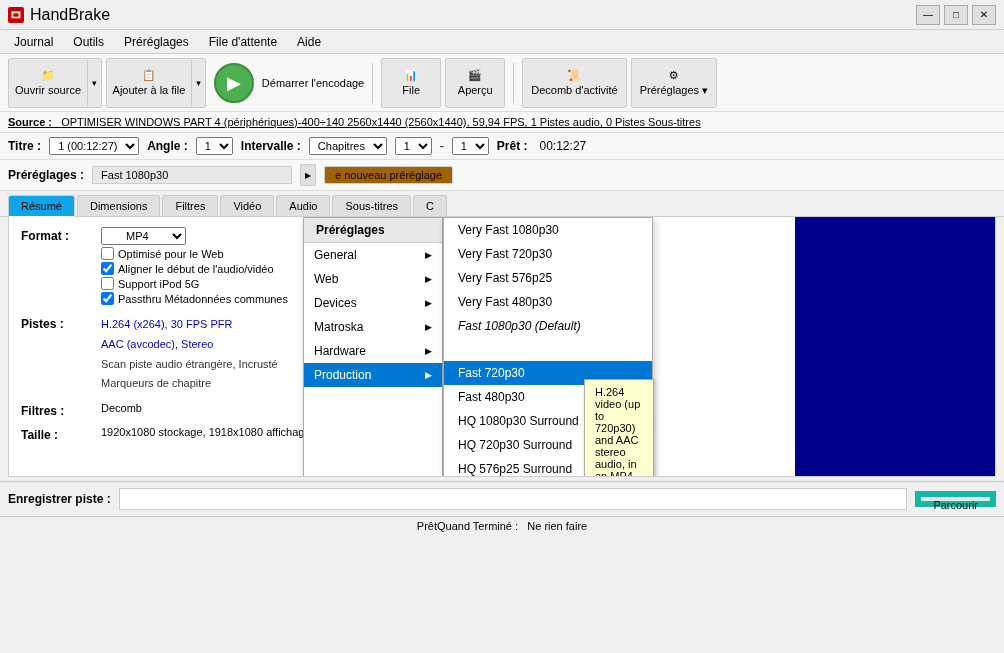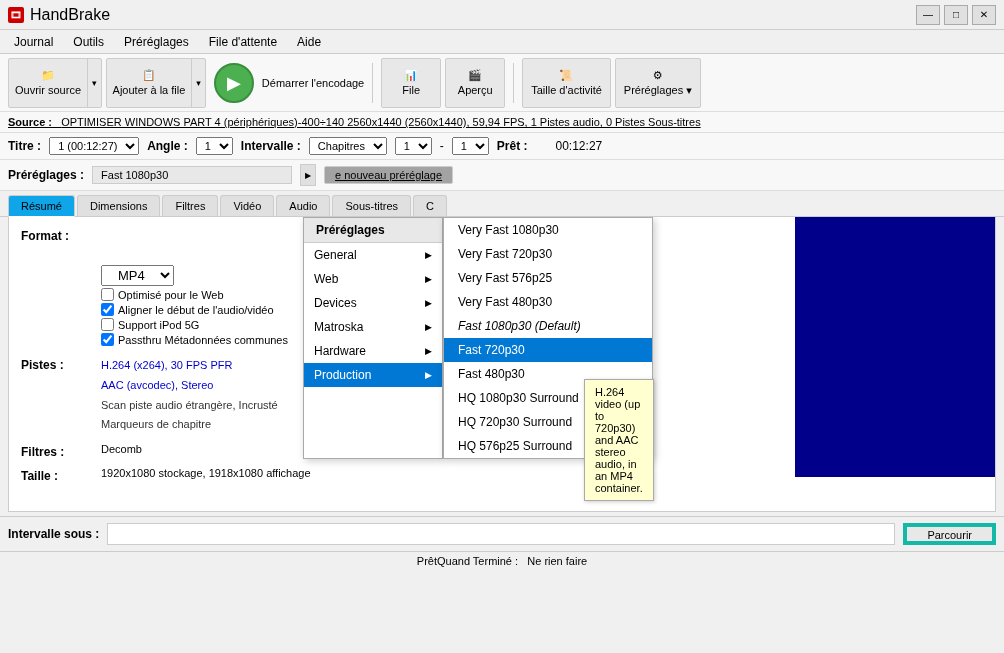--- a/index.html
+++ b/index.html
@@ -136,21 +136,21 @@
       gap: 8px;
       background: #f8f8f8;
       border-bottom: 1px solid #ddd;
       font-size: 12px;
     }
     #title-row label { font-weight: bold; }
     #title-row select {
       padding: 1px 4px;
       font-size: 11px;
     }
-    #title-row .duration-val { margin-left: 20px; }
+    #title-row .duration-val { margin-left: 4px; }
 
     
     #preset-row {
       display: flex;
       align-items: center;
       padding: 4px 8px;
       background: #f8f8f8;
       border-bottom: 1px solid #ddd;
       gap: 8px;
       font-size: 12px;
@@ -169,27 +169,26 @@
       height: 22px;
       background: #e0e0e0;
       border: 1px solid #ccc;
       display: flex;
       align-items: center;
       justify-content: center;
       cursor: pointer;
       font-size: 8px;
     }
     .new-preset-btn {
-      background: #a3a3a3;
+      background: #a16207;
       border: 1px solid #ccc;
       padding: 2px 10px;
       cursor: pointer;
       font-size: 11px;
       border-radius: 2px;
-      text-decoration: underline;
     }
 
     
     #tabs-bar {
       display: flex;
       padding: 4px 8px 0;
       background: #f0f0f0;
       border-bottom: 1px solid #ccc;
     }
     .tab {
@@ -211,40 +210,39 @@
 
     
     #main-content {
       background: white;
       padding: 10px 12px;
       flex: 1;
       overflow: hidden;
       border: 1px solid #ccc;
       border-top: none;
       margin: 0 8px;
-      height: 295px;
+      height: 260px;
       position: relative;
     }
     .field-row {
       display: flex;
       align-items: flex-start;
       margin-bottom: 8px;
     }
     .field-label {
       font-weight: bold;
       min-width: 80px;
       padding-top: 2px;
       font-size: 12px;
     }
     .field-content { flex: 1; font-size: 11px; }
 
     .format-select {
-      padding: 1px 12px;
-      font-size: 13px;
-      margin-top: 38px;
+      padding: 1px 20px;
+      font-size: 11px;
     }
     .checkbox-row {
       display: flex;
       align-items: center;
       gap: 4px;
       margin: 2px 0;
       font-size: 11px;
     }
     .piste-text { color: #0000cc; font-size: 11px; line-height: 1.8; }
     .piste-black { color: #333; font-size: 11px; line-height: 1.8; }
@@ -261,26 +259,26 @@
     }
     #save-bar label { font-weight: bold; font-size: 12px; }
     #save-bar input {
       flex: 1;
       padding: 2px 6px;
       border: 1px solid #ccc;
       font-size: 11px;
       height: 22px;
     }
     .parcourir-btn {
-      padding: 2px 20px;
+      padding: 2px 12px;
       background: #e8e8e8;
-      border: 4px solid #14b8a6;
-      cursor: pointer;
-      font-size: 11px;
-      height: 22px;
+      border: 6px solid #14b8a6;
+      cursor: pointer;
+      font-size: 11px;
+      height: 16px;
     }
 
     
     #status-bar {
       background: #f0f0f0;
       border-top: 1px solid #ccc;
       padding: 3px 8px;
       display: flex;
       justify-content: center;
       align-items: center;
@@ -332,20 +330,21 @@
     }
     .panel-sub .sub-item {
       padding: 5px 14px;
       cursor: pointer;
       font-size: 12px;
       white-space: nowrap;
     }
     .panel-sub .sub-item.highlighted {
       background: #0078d4;
       color: white;
+      margin-top: 23px;
     }
     .panel-sub .sub-item.default-item {
       font-style: italic;
     }
 
     
     .tooltip-box {
       position: absolute;
       left: 140px;
       top: 161px;
@@ -447,21 +446,21 @@
 
   <div class="toolbar-btn">
     <span>🎬</span>
     <span>Aperçu</span>
   </div>
 
   <div class="toolbar-sep"></div>
 
   <div class="toolbar-btn">
     <span>📜</span>
-    <span>Taille d'activité</span>
+    <span>Decomb d'activité</span>
   </div>
 
   <div class="toolbar-btn">
     <span>⚙</span>
     <span><span>Préréglages</span> ▾</span>
   </div>
 </div>
 
 <div id="source-bar">
   <span class="label">Source :</span>
@@ -601,21 +600,21 @@
       <div class="sub-item">Fast 480p30</div>
       <div class="sub-item">HQ 1080p30 Surround</div>
       <div class="sub-item">HQ 720p30 Surround</div>
       <div class="sub-item">HQ 576p25 Surround</div>
 
     </div>
   </div>
 </div>
 
 <div id="save-bar">
-  <label>Intervalle sous :</label>
+  <label>Enregistrer piste :</label>
   <input type="text" value="" style="">
   <button class="parcourir-btn">Parcourir</button>
 </div>
 
 <div id="status-bar">
   <span>Prêt</span>
   <span>
     <span>Quand Terminé :</span>
     &nbsp;
     <span>Ne rien faire</span>

